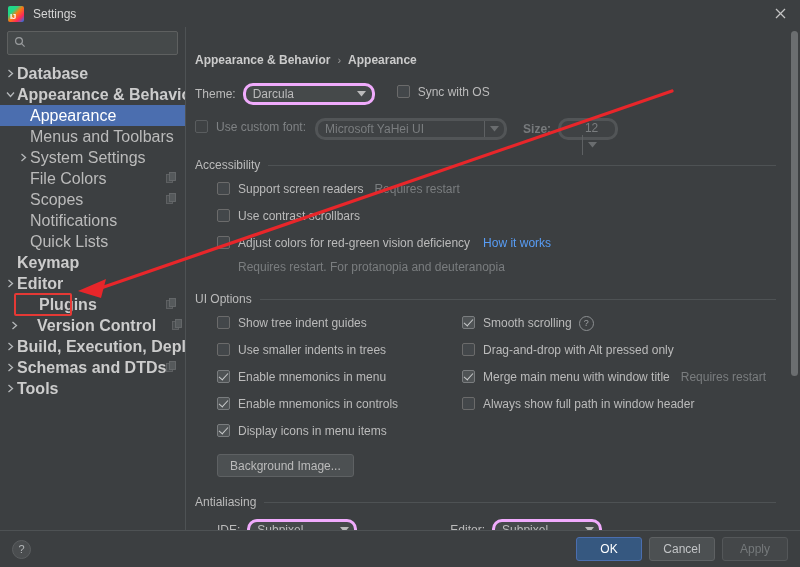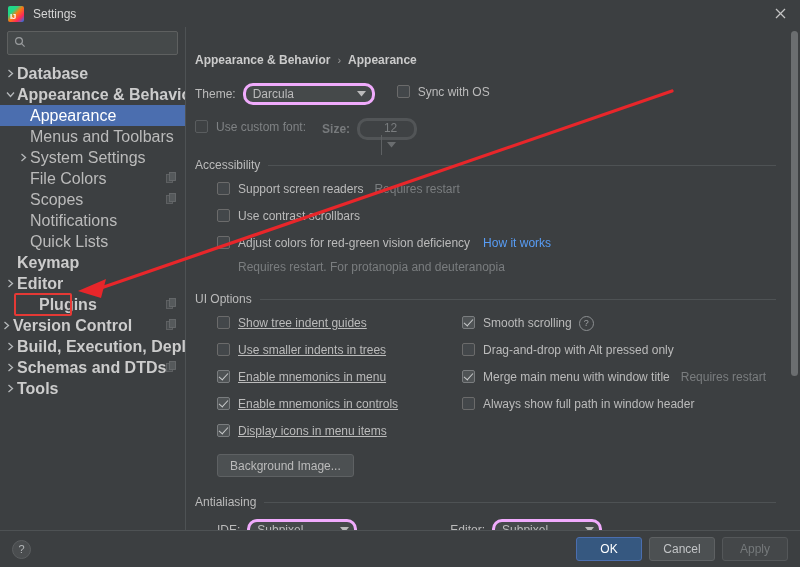--- a/index.html
+++ b/index.html
@@ -276,21 +276,21 @@
     align-items: center;
     gap: 8px;
     margin: 18px 0 10px 0;
   }
   .group-title .gt-text { font-size: 12px; color: #bbbbbb; white-space: nowrap; }
   .group-title .gt-line { flex: 1 1 auto; height: 1px; background: #4e5254; }
 
   .two-col {
     display: flex;
   }
-  .col-left { width: 245px; flex: 0 0 245px; text-decoration: underline; }
+  .col-left { width: 245px; flex: 0 0 245px; }
   .col-right { flex: 1 1 auto; }
 
   .btn-plain {
     height: 23px;
     background: #4c5052;
     border: 1px solid #5e6163;
     border-radius: 3px;
     color: #bbbbbb;
     font-size: 12px;
     padding: 0 12px;
@@ -469,21 +469,21 @@
             <span class="tree-label bold">Editor</span>
           </div>
           <div class="tree-row" style="padding-left: 4px; margin-left: 22px;">
             <span class="twisty"></span>
             <span class="tree-label bold">Plugins</span>
             <span class="copy-icon"><svg width="11" height="11" viewBox="0 0 11 11">
                 <rect x="0.5" y="2.5" width="6" height="8" fill="#55595b" stroke="#7f8284" stroke-width="0.9"></rect>
                 <rect x="3.5" y="0.5" width="6" height="8" fill="#6b6f71" stroke="#8b8e90" stroke-width="0.9"></rect>
               </svg></span>
           </div>
-          <div class="tree-row" style="padding-left: 0;">
+          <div class="tree-row" style="padding-left: 8px; gap: 16px;">
             <span class="twisty">
               <svg width="7" height="9" viewBox="0 0 7 9">
                 <polyline points="1.5,1 5.5,4.5 1.5,8" fill="none" stroke="#b5b8ba" stroke-width="1.3"></polyline>
               </svg>
             </span>
             <span class="tree-label bold">Version Control</span>
             <span class="copy-icon"><svg width="11" height="11" viewBox="0 0 11 11">
                 <rect x="0.5" y="2.5" width="6" height="8" fill="#55595b" stroke="#7f8284" stroke-width="0.9"></rect>
                 <rect x="3.5" y="0.5" width="6" height="8" fill="#6b6f71" stroke="#8b8e90" stroke-width="0.9"></rect>
               </svg></span>
@@ -543,20 +543,28 @@
             <span class="cb"></span>
             <span class="cb-label">Sync with OS</span>
           </div>
         </div>
 
         <div class="row">
           <div class="checkline" style="margin:0;">
             <span class="cb dim"></span>
             <span class="cb-label dim">Use custom font:</span>
           </div>
+          <div class="combo disabled split" style="width:192px;margin-left:9px;">
+            <span class="combo-text">Microsoft YaHei UI</span>
+            <span class="arrow">
+              <svg width="9" height="6" viewBox="0 0 9 6">
+                  <polygon points="0,0 9,0 4.5,5.5" fill="#6a6d6f"></polygon>
+                </svg>
+            </span>
+          </div>
           <span class="field-label dim" style="margin-left:16px;font-weight:bold;">Size:</span>
           <div class="combo disabled split" style="width:58px;flex-direction:column;">
             <span class="combo-text">12</span>
             <span class="arrow">
               <svg width="9" height="6" viewBox="0 0 9 6">
                   <polygon points="0,0 9,0 4.5,5.5" fill="#6a6d6f"></polygon>
                 </svg>
             </span>
           </div>
         </div>

